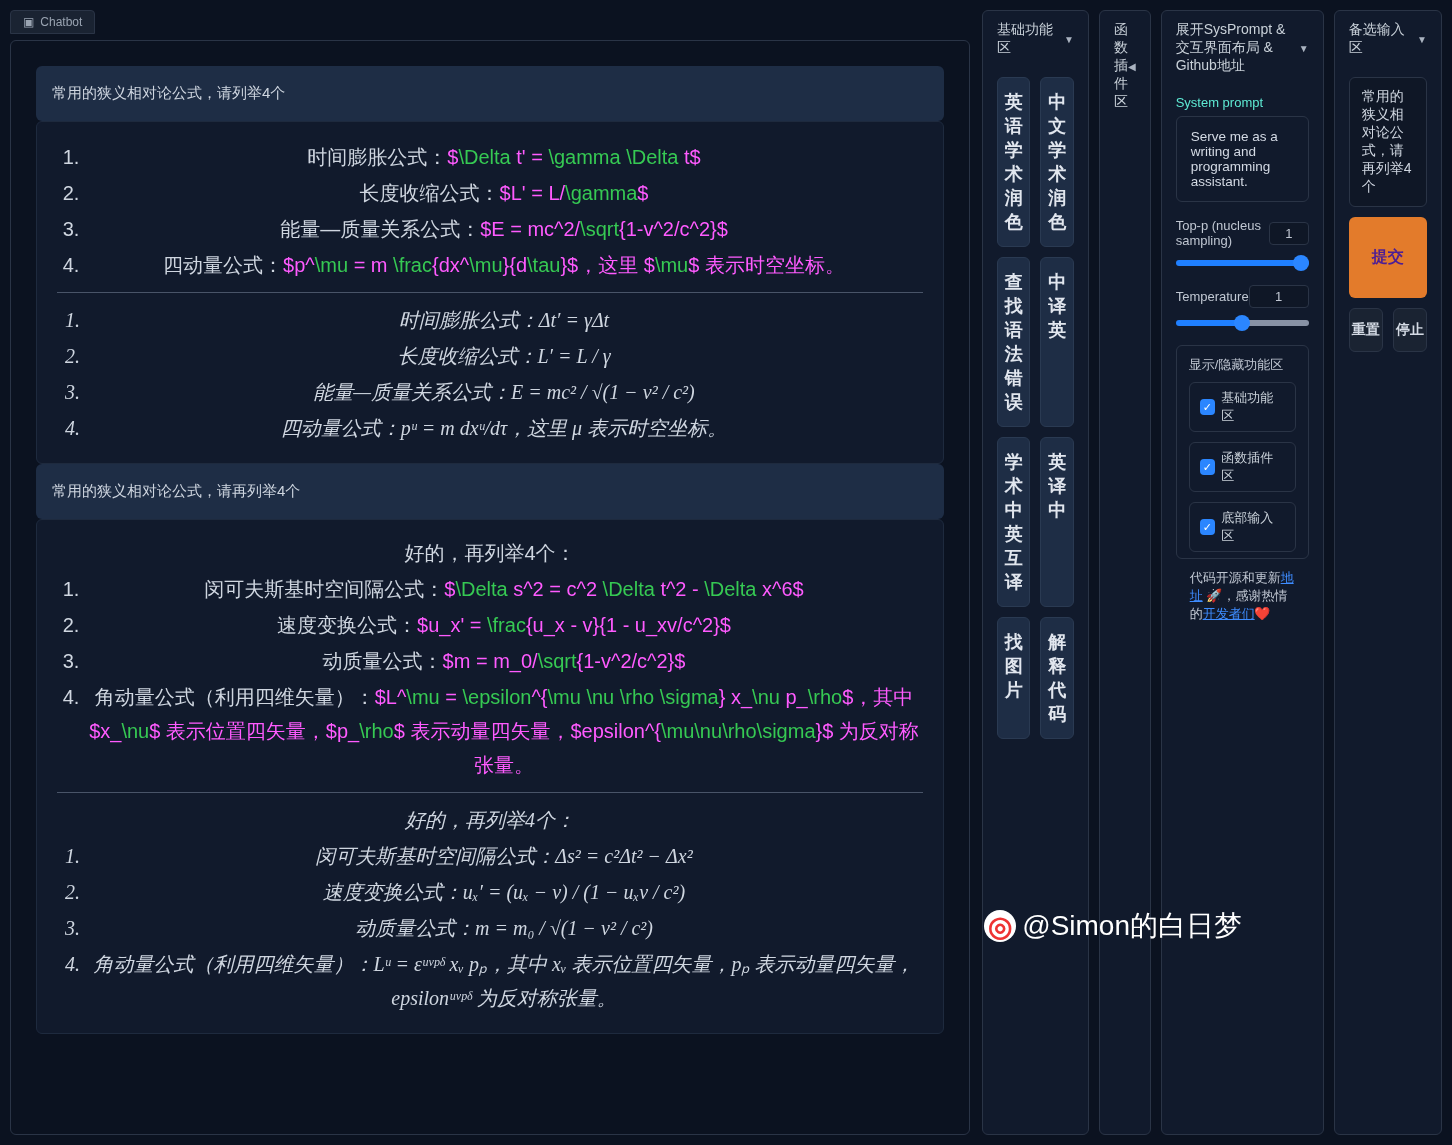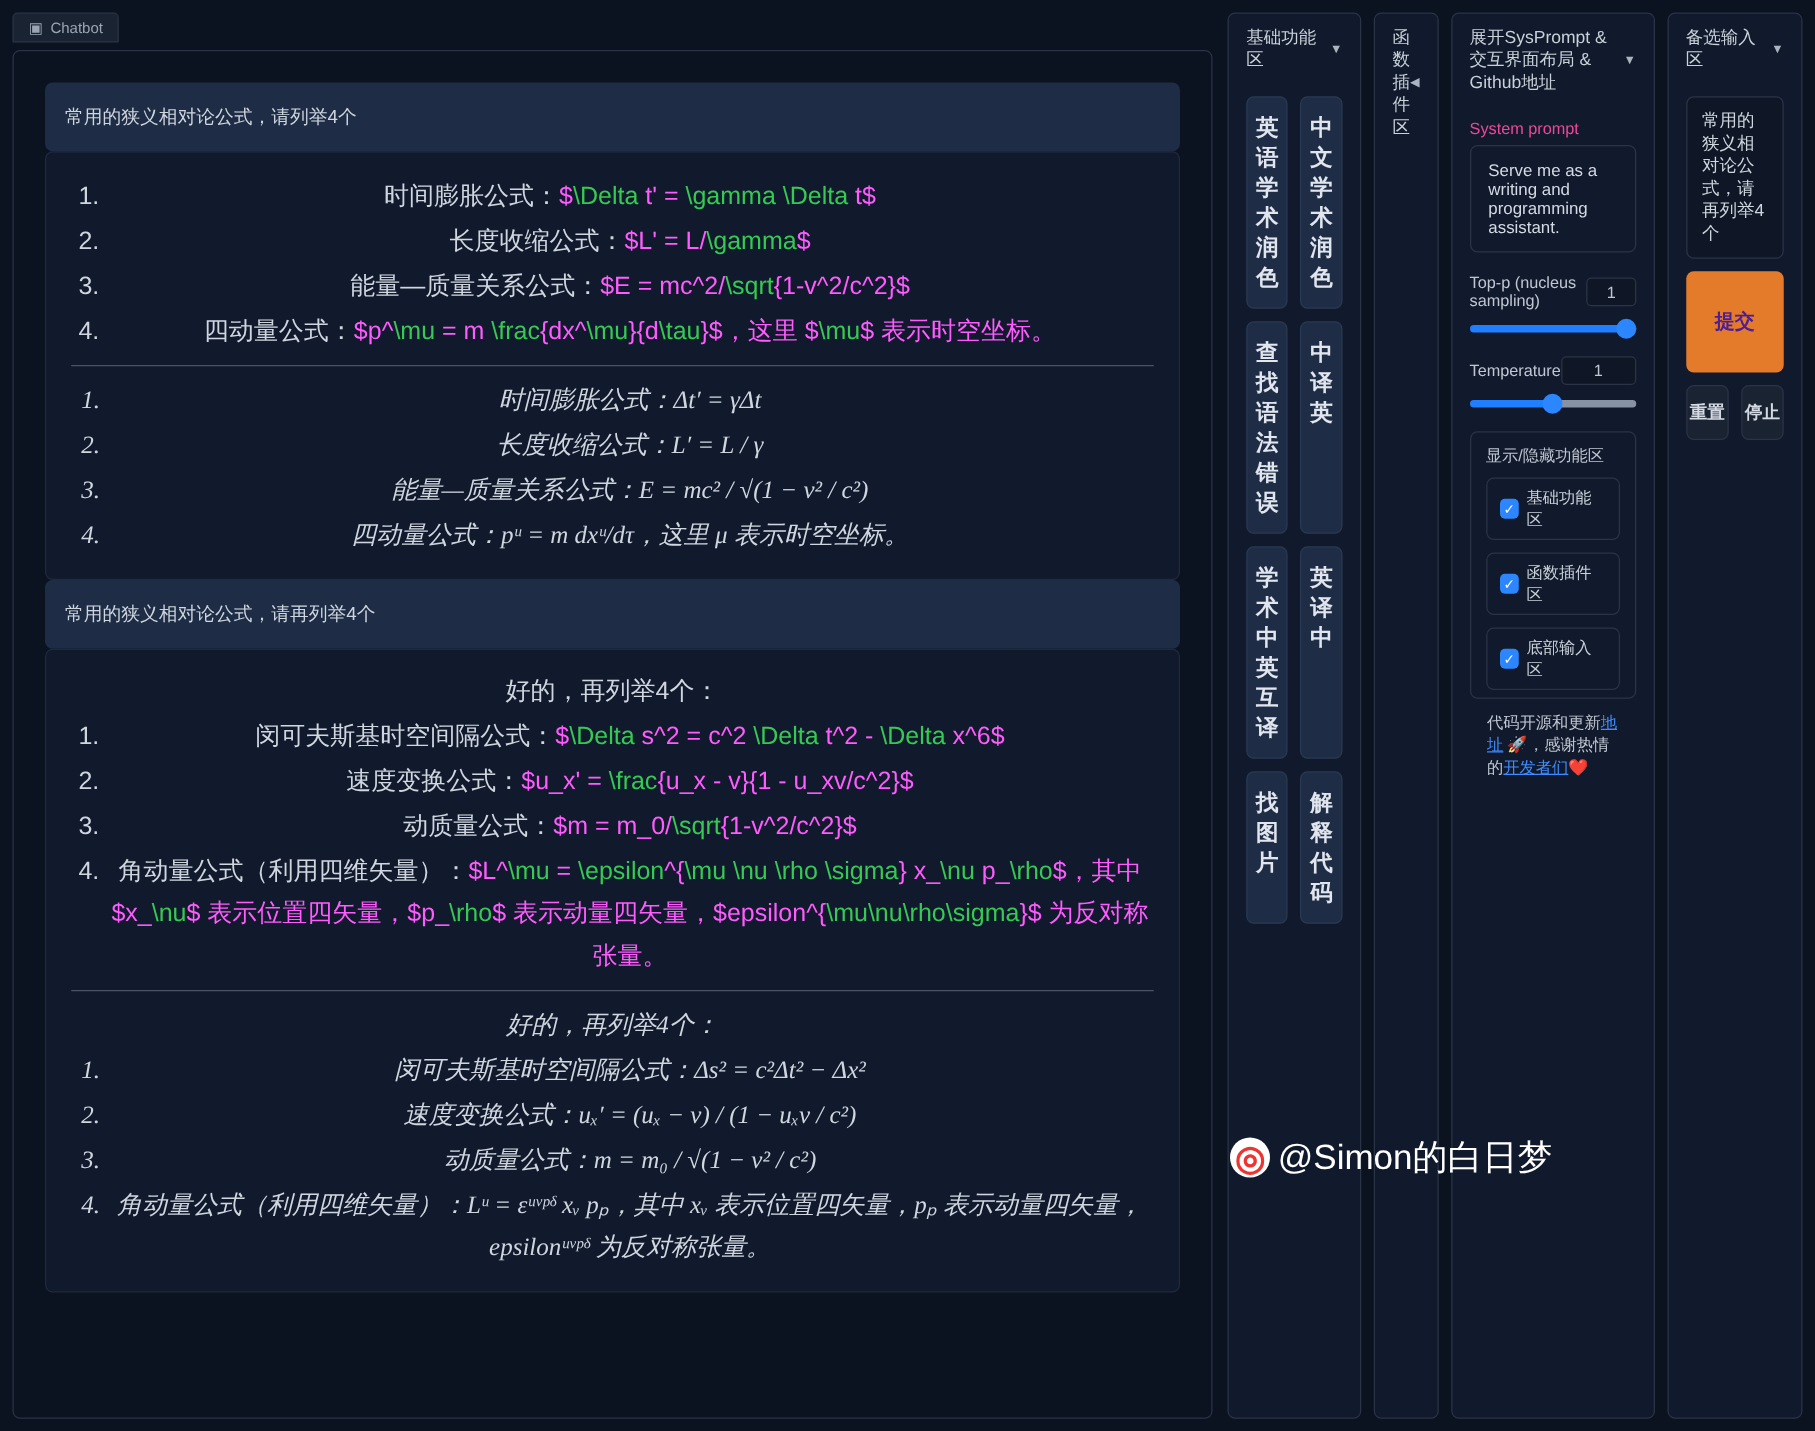--- a/index.html
+++ b/index.html
@@ -96,21 +96,21 @@
     background: #1e2d45;
     border: 1px solid #2a3a52;
     border-radius: 6px;
     padding: 12px 6px;
     text-align: center;
     color: #e1e6ee;
     font-weight: 600;
     font-size: 18px;
     cursor: pointer;
   }
-  .sys-label { font-size: 13px; color: #ec4899; margin-bottom: 6px; }
+  .sys-label { font-size: 13px; color: #5eead4; margin-bottom: 6px; }
   .sys-box {
     border: 1px solid #2a3446;
     border-radius: 6px;
     padding: 12px 14px;
     font-size: 13.5px;
     color: #d4dae4;
   }
   .slider-row { margin: 16px 0; }
   .slider-head {
     display: flex; justify-content: space-between; align-items: center;

